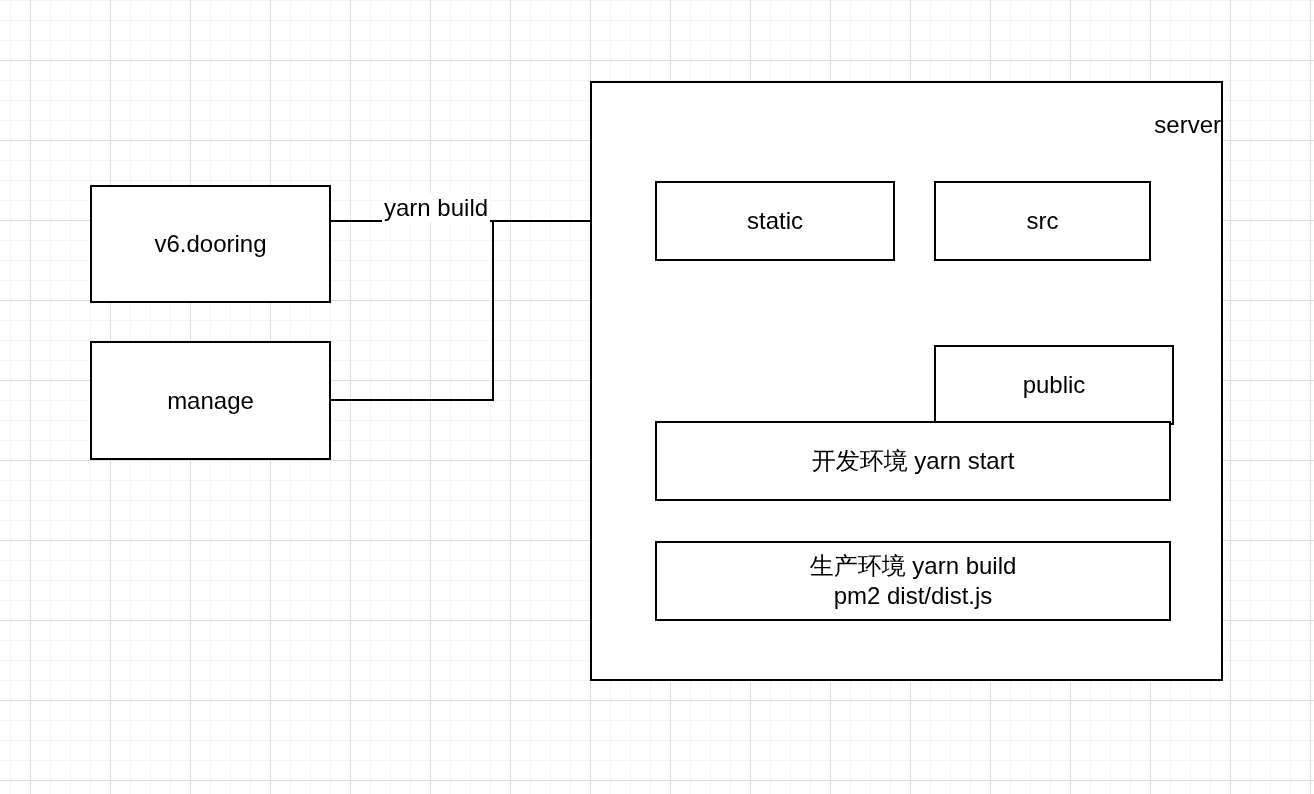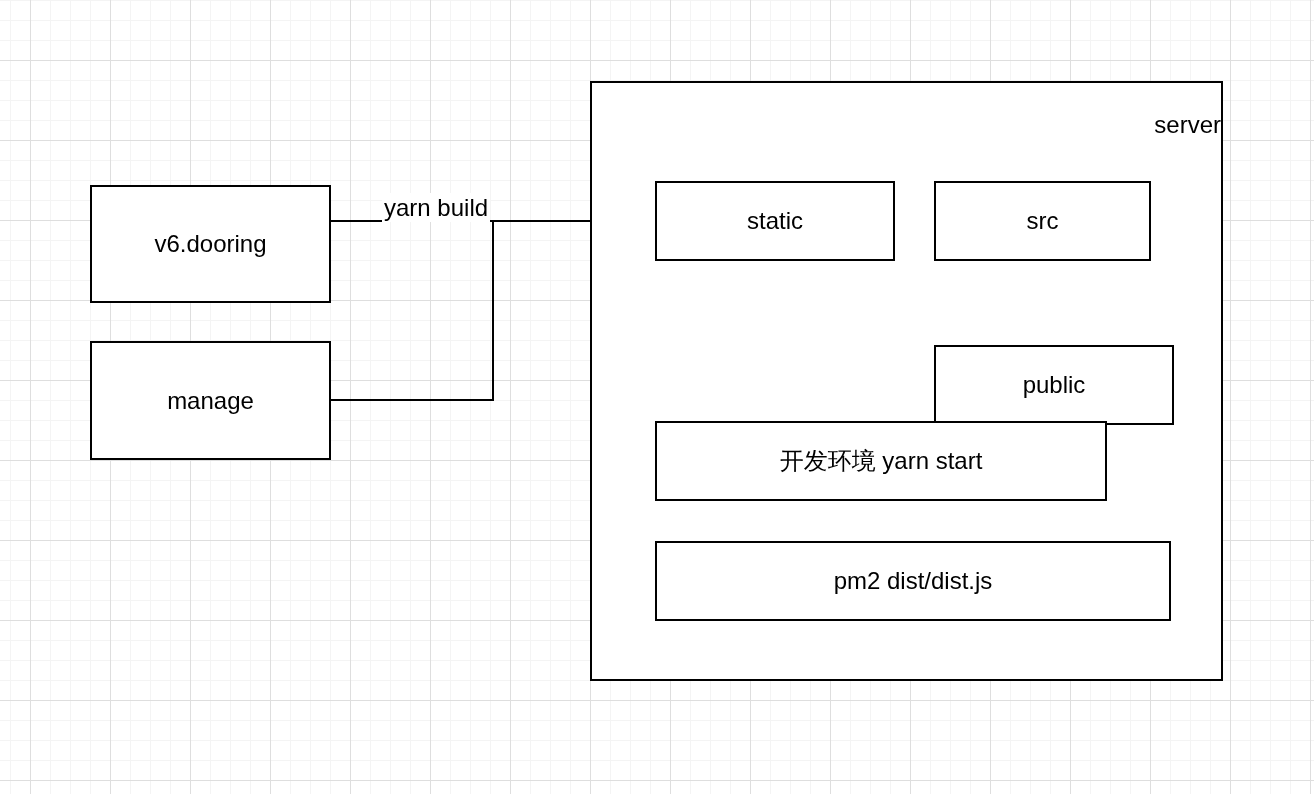--- a/index.html
+++ b/index.html
@@ -49,21 +49,21 @@
     left: 0; right: 0; top: 27px;
     text-align: right;
     font-size: 24px;
     line-height: 30px;
   }
   
   .node-static  { left: 63px;  top: 98px;  width: 240px; height: 80px; }
   .node-src     { left: 342px; top: 98px;  width: 217px; height: 80px; }
   .node-config  { left: 63px;  top: 218px; width: 240px; height: 80px; }
   .node-public  { left: 342px; top: 218px; width: 240px; height: 80px; margin-top: 44px; }
-  .node-dev     { left: 63px;  top: 338px; width: 452px; height: 80px; }
+  .node-dev     { left: 63px;  top: 338px; width: 516px; height: 80px; }
   .node-prod    { left: 63px;  top: 458px; width: 516px; height: 80px; flex-direction: column; }
   .node-prod span { display: block; }
 
   .edges {
     position: absolute;
     left: 0; top: 0;
     width: 1314px; height: 794px;
     pointer-events: none;
   }
 
@@ -112,17 +112,18 @@
 
     <div class="node node-public">
       <span>public</span>
     </div>
 
     <div class="node node-dev">
       <span>开发环境 yarn start</span>
     </div>
 
     <div class="node node-prod">
+      <span>生产环境 yarn build</span>
       <span>pm2 dist/dist.js</span>
     </div>
   </div>
 
 </div>
 
 </body></html>

